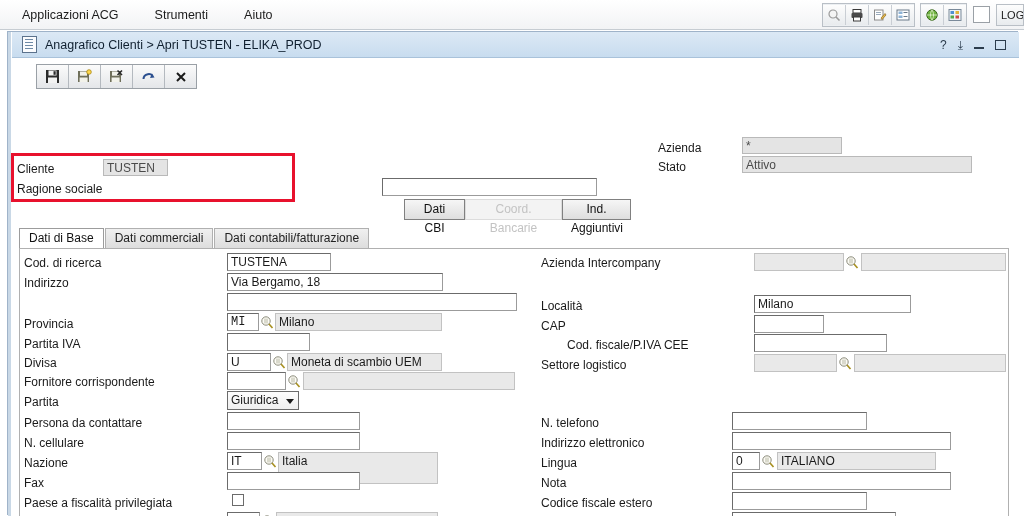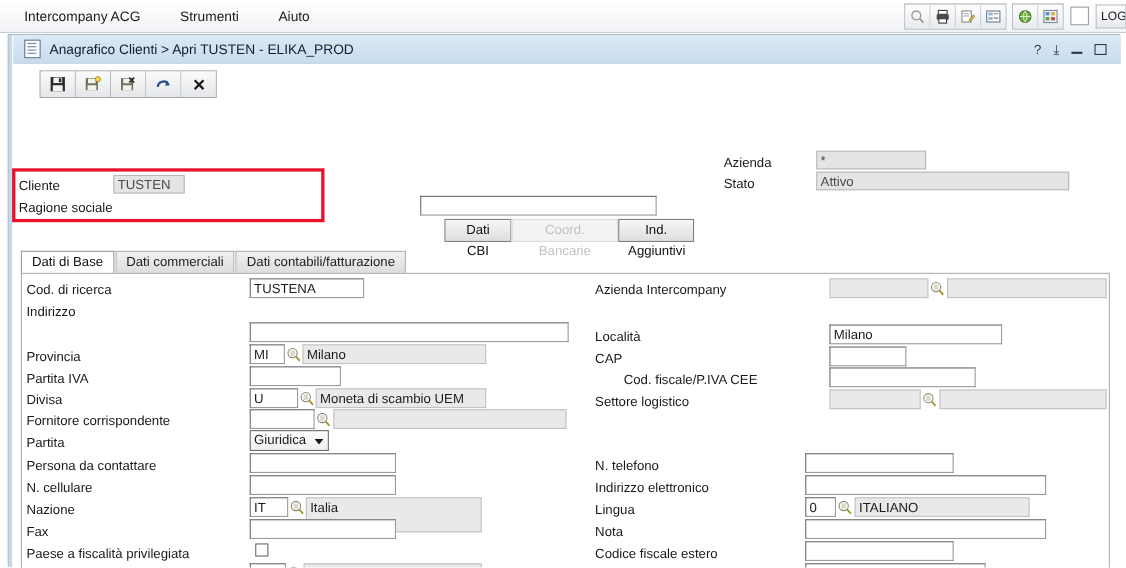--- a/index.html
+++ b/index.html
@@ -131,21 +131,21 @@
     border-left:4px solid transparent;border-right:4px solid transparent;
     border-top:5px solid #1a1a1a;
   }
 </style>
 </head>
 <body>
 
 <div class="app">
 
   <div class="menubar">
-    <div class="menu-item">Intercompany ACG</div>
+    <div class="menu-item">Applicazioni ACG</div>
     <div class="menu-item">Strumenti</div>
     <div class="menu-item">Aiuto</div>
     <div class="menu-spacer"></div>
 
     <div class="tool-group">
       <div class="tool-btn">
         <svg width="14" height="14" viewBox="0 0 14 14">
             <circle cx="6" cy="6" r="4" fill="#f4f4f4" stroke="#9a9a9a" stroke-width="1.2"></circle>
             <line x1="9" y1="9" x2="12.5" y2="12.5" stroke="#9a9a9a" stroke-width="1.6"></line>
           </svg>
@@ -275,24 +275,25 @@
       <div class="tab">Dati commerciali</div>
       <div class="tab">Dati contabili/fatturazione</div>
     </div>
 
     <div class="tabpanel">
 
       <div class="lbl" style="left:4px;top:7px;">Cod. di ricerca</div>
       <div class="fld fld-edit" style="left:207px;top:4px;width:104px;height:18px;">TUSTENA</div>
 
       <div class="lbl" style="left:4px;top:27px;">Indirizzo</div>
+      <div class="fld fld-edit" style="left:207px;top:24px;width:216px;height:18px;">Via Bergamo, 18</div>
       <div class="fld fld-edit" style="left:207px;top:44px;width:290px;height:18px;"></div>
 
       <div class="lbl" style="left:4px;top:68px;">Provincia</div>
-      <div class="fld fld-edit" style="left:207px;top:64px;width:32px;height:18px;">MI</div>
+      <div class="fld fld-edit" style="left:207px;top:64px;width:32px;height:18px;font-family:Liberation Mono, monospace;">MI</div>
       <span class="lookup" style="left:240px;top:66px;">
         <svg width="14" height="15" viewBox="0 0 14 15">
             <circle cx="6" cy="6" r="4.2" fill="#fcfbf5" stroke="#8a8a7a" stroke-width="1"></circle>
             <rect x="4" y="3.5" width="4" height="5" fill="#d9d9cc"></rect>
             <line x1="9" y1="9" x2="12.5" y2="13" stroke="#a89020" stroke-width="1.6"></line>
           </svg>
       </span>
       <div class="fld fld-plain" style="left:255px;top:64px;width:167px;height:18px;">Milano</div>
 
       <div class="lbl" style="left:4px;top:88px;">Partita IVA</div>

